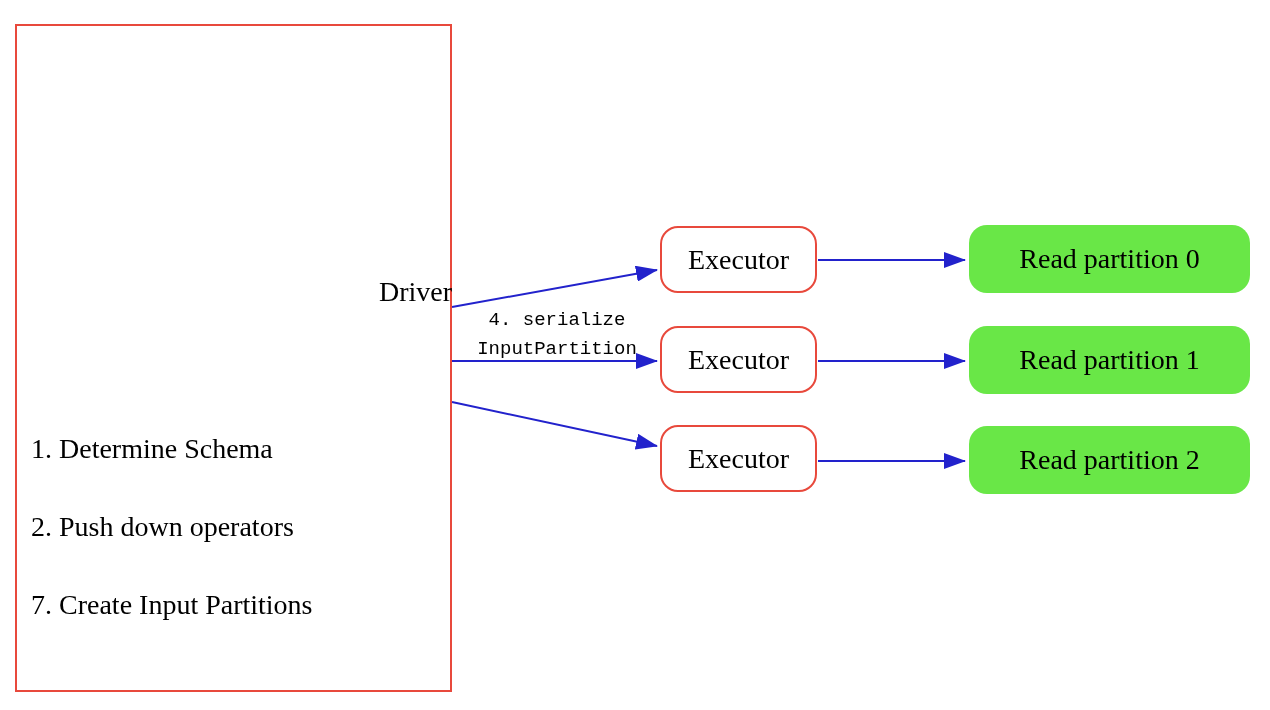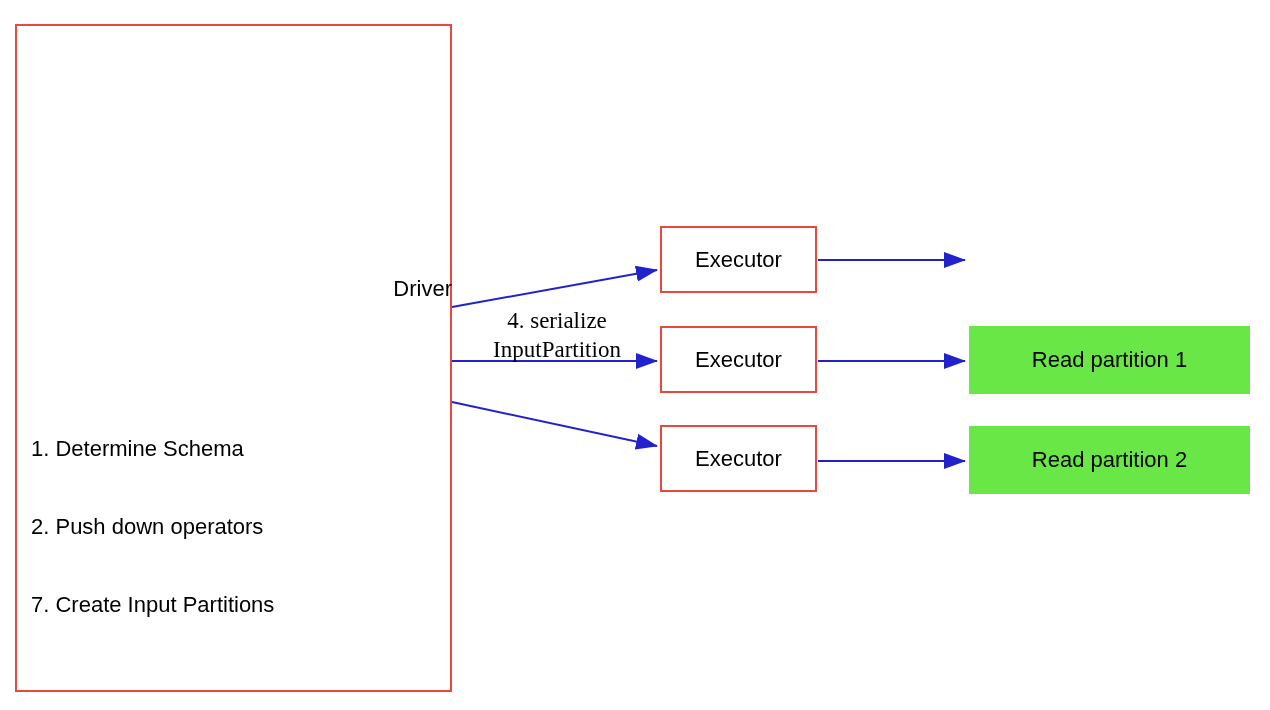--- a/index.html
+++ b/index.html
@@ -5,23 +5,24 @@
   html, body { margin: 0; padding: 0; background: #ffffff; }
   .canvas {
     position: relative;
     width: 1270px;
     height: 710px;
     background: var(--background, #ffffff);
     overflow: hidden;
     color: var(--text, #000000);
   }
   .mono {
-    font-family: Liberation Sans, sans-serif;
-    font-size: 22px;
+    font-family: Liberation Serif, serif;
+    font-size: 28px;
     color: var(--text, #000000);
+    border-radius: 18px;
   }
   .driver-box {
     position: absolute;
     left: 15px; top: 24px;
     width: 437px; height: 668px;
     box-sizing: border-box;
     border: 2px solid var(--border-red, #e8493c);
     background: #ffffff;
   }
   .driver-title {
@@ -56,22 +57,22 @@
     left: 969px;
     width: 281px; height: 68px;
     background: var(--partition-green, #69e747);
   }
   .part-1 { top: 225px; }
   .part-2 { top: 326px; }
   .part-3 { top: 426px; text-align: right; }
   .edge-label {
     position: absolute;
     text-align: center;
-    font-family: Liberation Serif, serif;
-    font-size: 23px;
+    font-family: Liberation Mono, monospace;
+    font-size: 19px;
     line-height: 29px;
     color: var(--text, #000000);
   }
   .label-serialize { left: 452px; top: 306px; width: 210px; }
   .label-reader   { left: 818px; top: 303px; width: 150px; }
   .arrows-layer {
     position: absolute;
     left: 0; top: 0;
     width: 1270px; height: 710px;
     pointer-events: none;
@@ -113,20 +114,23 @@
   <div class="node executor exec-1 mono">
     <span>Executor</span>
   </div>
   <div class="node executor exec-2 mono">
     <span>Executor</span>
   </div>
   <div class="node executor exec-3 mono">
     <span>Executor</span>
   </div>
 
+  <div class="node partition part-1 mono">
+    <span>Read partition 0</span>
+  </div>
   <div class="node partition part-2 mono">
     <span>Read partition 1</span>
   </div>
   <div class="node partition part-3 mono">
     <span>Read partition 2</span>
   </div>
 
   <div class="edge-label label-serialize">
     <div>4. serialize</div>
     <div>InputPartition</div>

